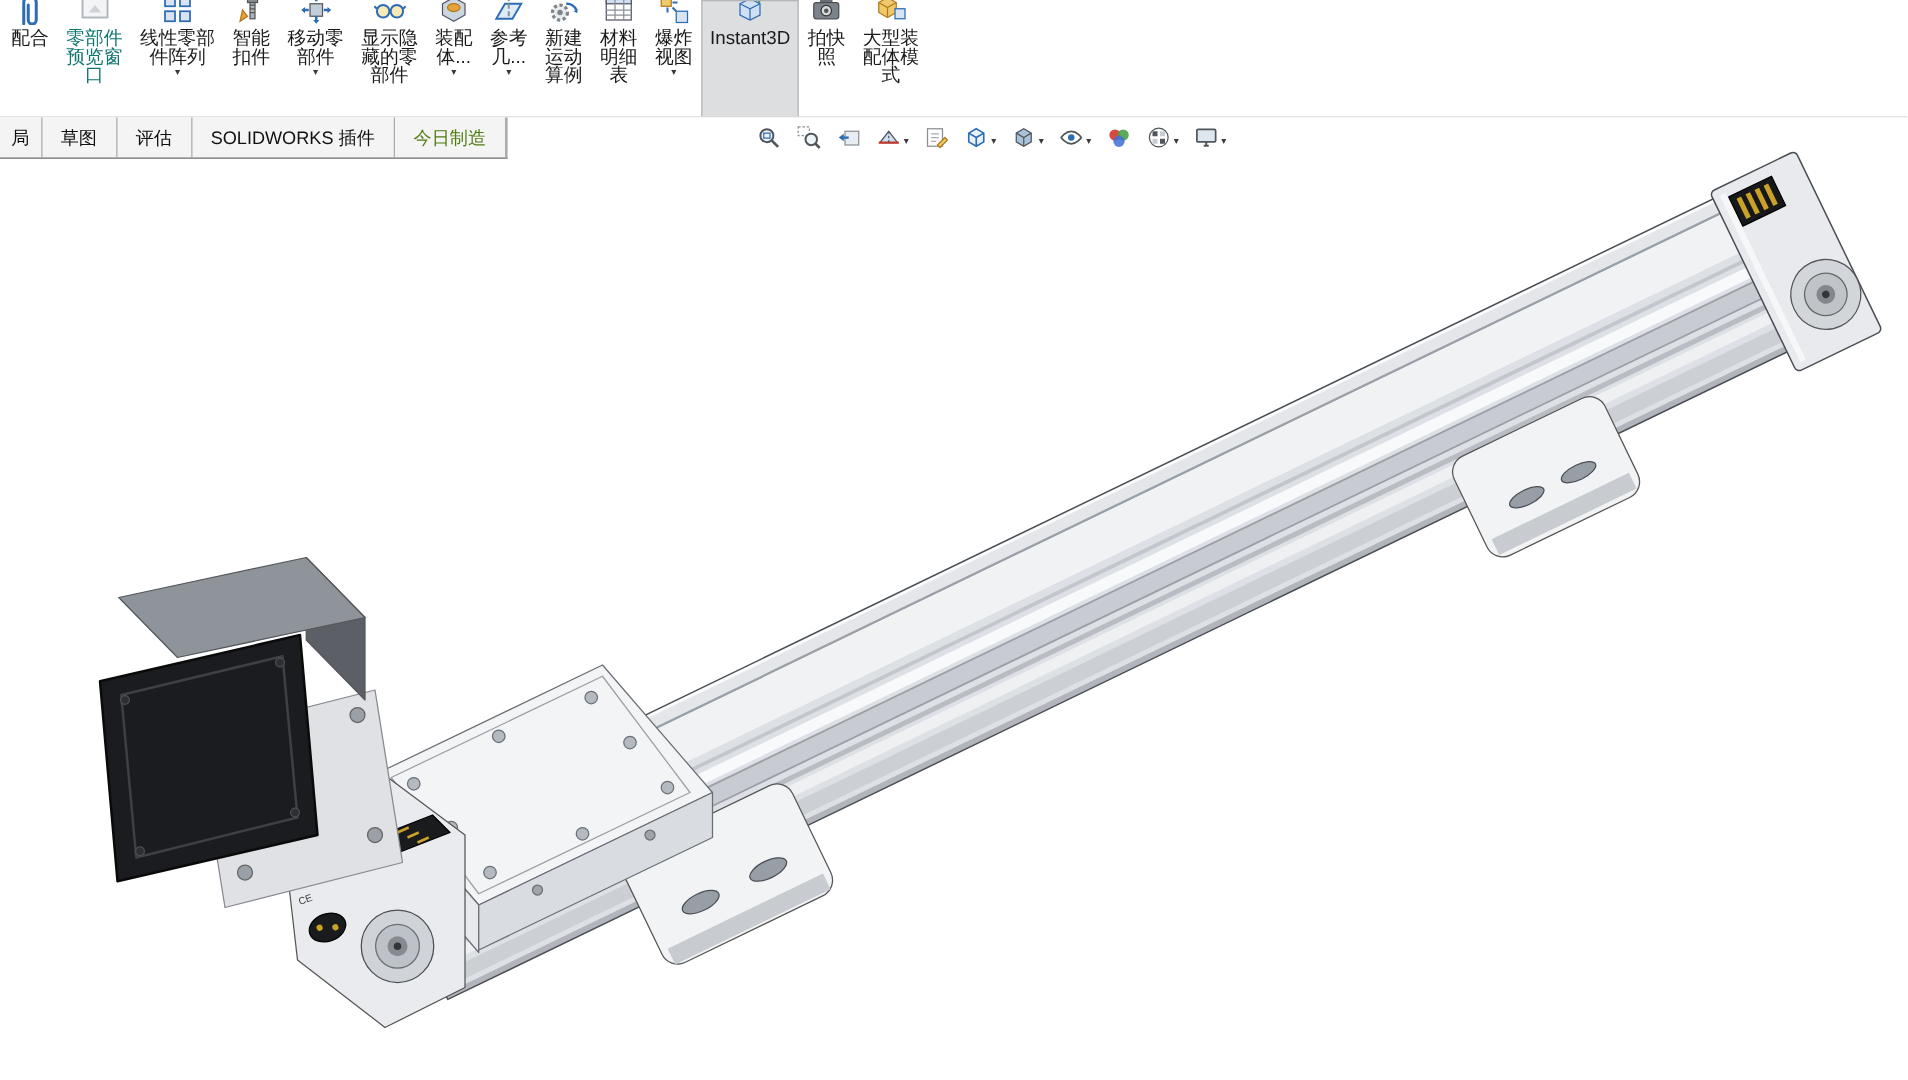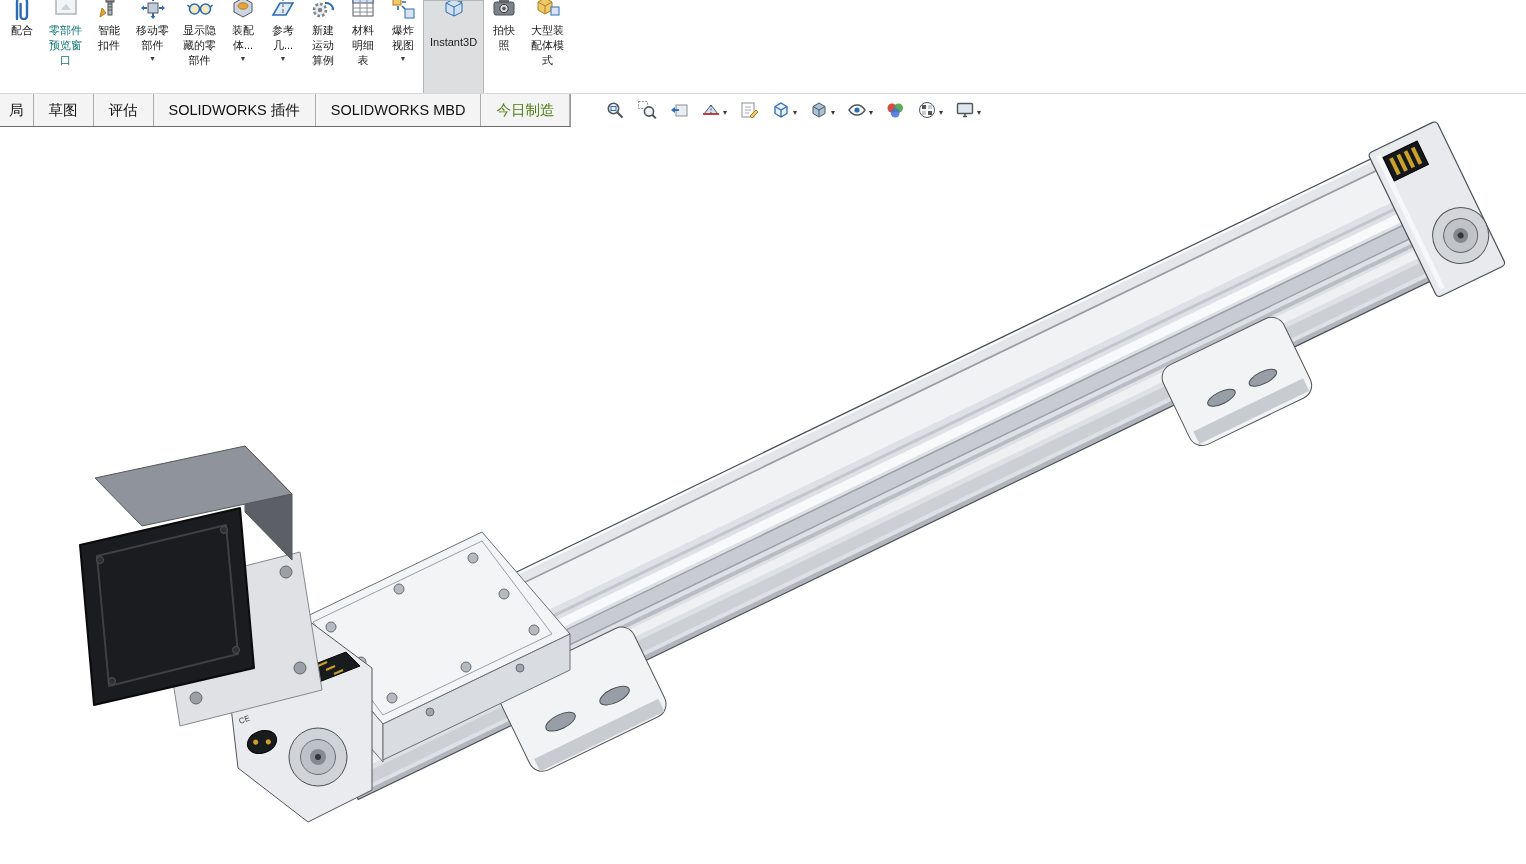--- a/index.html
+++ b/index.html
@@ -8,24 +8,24 @@
 
   .app { width:1526px; height:864px; background:#fff; position:relative; }
 
   
   .toolbar { height:94px; background:#fff; border-bottom:1px solid #d9d9d9;
     display:flex; align-items:flex-start; padding-left:2px; overflow:hidden; }
   .tbtn { display:flex; flex-direction:column; align-items:center;
     padding:0 7px; height:94px; cursor:default; }
   .tbtn .icon { height:20px; overflow:hidden; display:flex; align-items:flex-end; margin-bottom:3px; }
   .tbtn .icon svg { display:block; }
-  .lbl { font-size:11px; line-height:15px; text-align:center; color:#1a1a1a; white-space:nowrap; }
+  .lbl { font-size:15px; line-height:15px; text-align:center; color:#1a1a1a; white-space:nowrap; }
   .tbtn.disabled .lbl { color:#0f766e; }
   .caret { font-size:7px; color:#3a3a3a; margin-top:2px; line-height:8px; }
-  .tbtn.active { background:#dcdee0; outline:1px solid #b3b5b7; outline-offset:-1px;gap:12px; }
+  .tbtn.active { background:#dcdee0; outline:1px solid #b3b5b7; outline-offset:-1px; }
 
   
   .main { position:relative; height:770px; background:#fff; }
   .model { position:absolute; left:0; top:0; }
 
   
   .tabbar { position:absolute; left:0; top:0; height:33px; display:flex;
     background:#f4f4f4; border-bottom:1px solid #6e6e6e; border-right:1px solid #9a9a9a; z-index:3; }
   .tab { font-size:14.5px; padding:0 15px; display:flex; align-items:center;
     border-right:1px solid #ababab; color:#111; white-space:nowrap; cursor:default; }
@@ -53,20 +53,35 @@
       <div class="tbtn disabled">
         <span class="icon">
           <svg width="26" height="26" viewBox="0 0 26 26">
             <rect x="3" y="4" width="20" height="16" fill="#f2f4f6" stroke="#aeb4ba" stroke-width="1.5"></rect>
             <path d="M8 16l5-6 5 6z" fill="#ccd2d8"></path>
           </svg>
         </span>
         <div class="lbl">零部件</div>
         <div class="lbl">预览窗</div>
         <div class="lbl">口</div>
+      </div>
+      <div class="tbtn">
+        <span class="icon">
+          <svg width="26" height="26" viewBox="0 0 26 26">
+            <g fill="#d9e4f0" stroke="#2c6cb5" stroke-width="1.4">
+              <rect x="3" y="3" width="8" height="8"></rect>
+              <rect x="15" y="3" width="8" height="8"></rect>
+              <rect x="3" y="15" width="8" height="8"></rect>
+              <rect x="15" y="15" width="8" height="8"></rect>
+            </g>
+          </svg>
+        </span>
+        <div class="lbl">线性零部</div>
+        <div class="lbl">件阵列</div>
+        <div class="caret">▼</div>
       </div>
       <div class="tbtn">
         <span class="icon">
           <svg width="26" height="26" viewBox="0 0 26 26">
             <rect x="10" y="3" width="8" height="5" fill="#8a9097" stroke="#555"></rect>
             <rect x="12" y="8" width="4" height="13" fill="#aeb4ba" stroke="#555"></rect>
             <path d="M12 10h4M12 13h4M12 16h4" stroke="#555"></path>
             <path d="M6 14l4 5-6 4z" fill="#e8a33d" stroke="#b07c1e"></path>
           </svg>
         </span>
@@ -307,21 +322,20 @@
             <circle cx="112" cy="681" r="3.5"></circle>
         </g>
       </g>
     </svg>
 
     <div class="tabbar">
         <div class="tab">局</div>
         <div class="tab">草图</div>
         <div class="tab">评估</div>
         <div class="tab">SOLIDWORKS 插件</div>
-        <div class="tab">SOLIDWORKS MBD</div>
         <div class="tab" style="color: #4d7c0f;">今日制造</div>
       </div>
     <div class="headsup">
         <div class="hbtn">
           <span><svg width="20" height="20" viewBox="0 0 20 20">
               <circle cx="8.5" cy="8.5" r="5.2" fill="#eef3f8" stroke="#51565c" stroke-width="1.6"></circle>
               <line x1="12.5" y1="12.5" x2="17.5" y2="17.5" stroke="#51565c" stroke-width="2.2"></line>
               <rect x="6" y="6.5" width="5" height="4" fill="none" stroke="#2c6cb5"></rect>
             </svg></span>
         </div>

